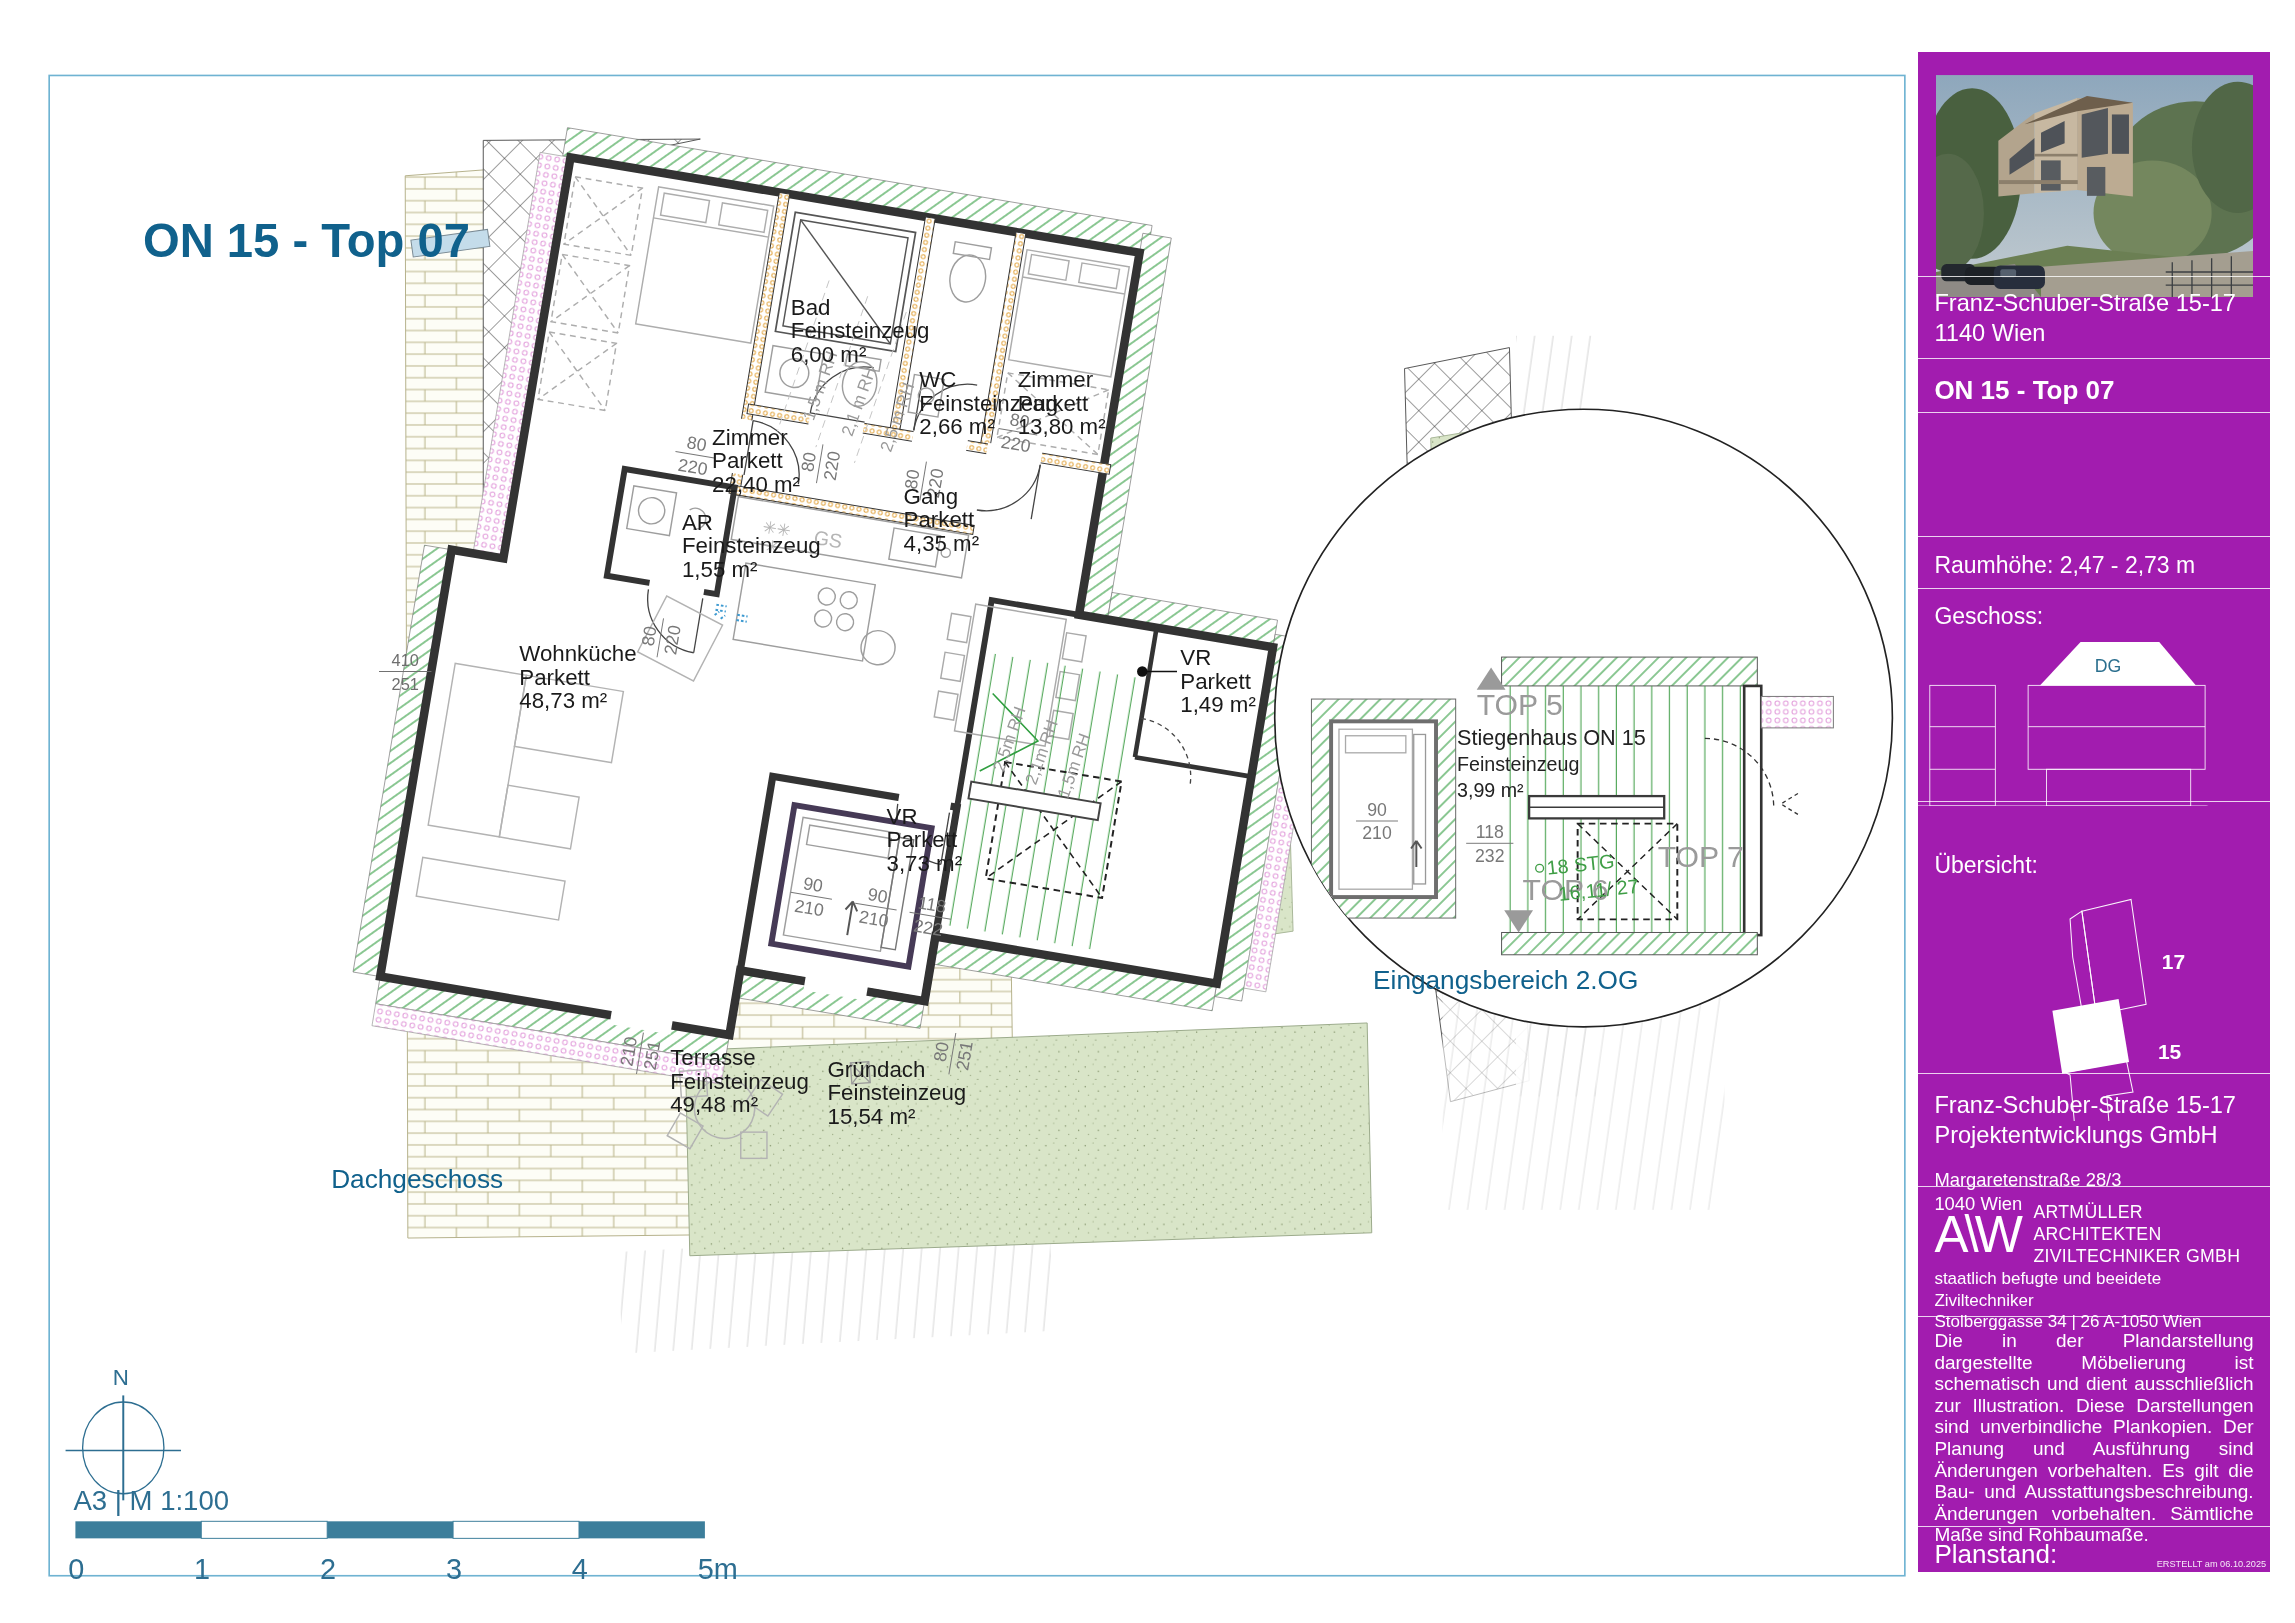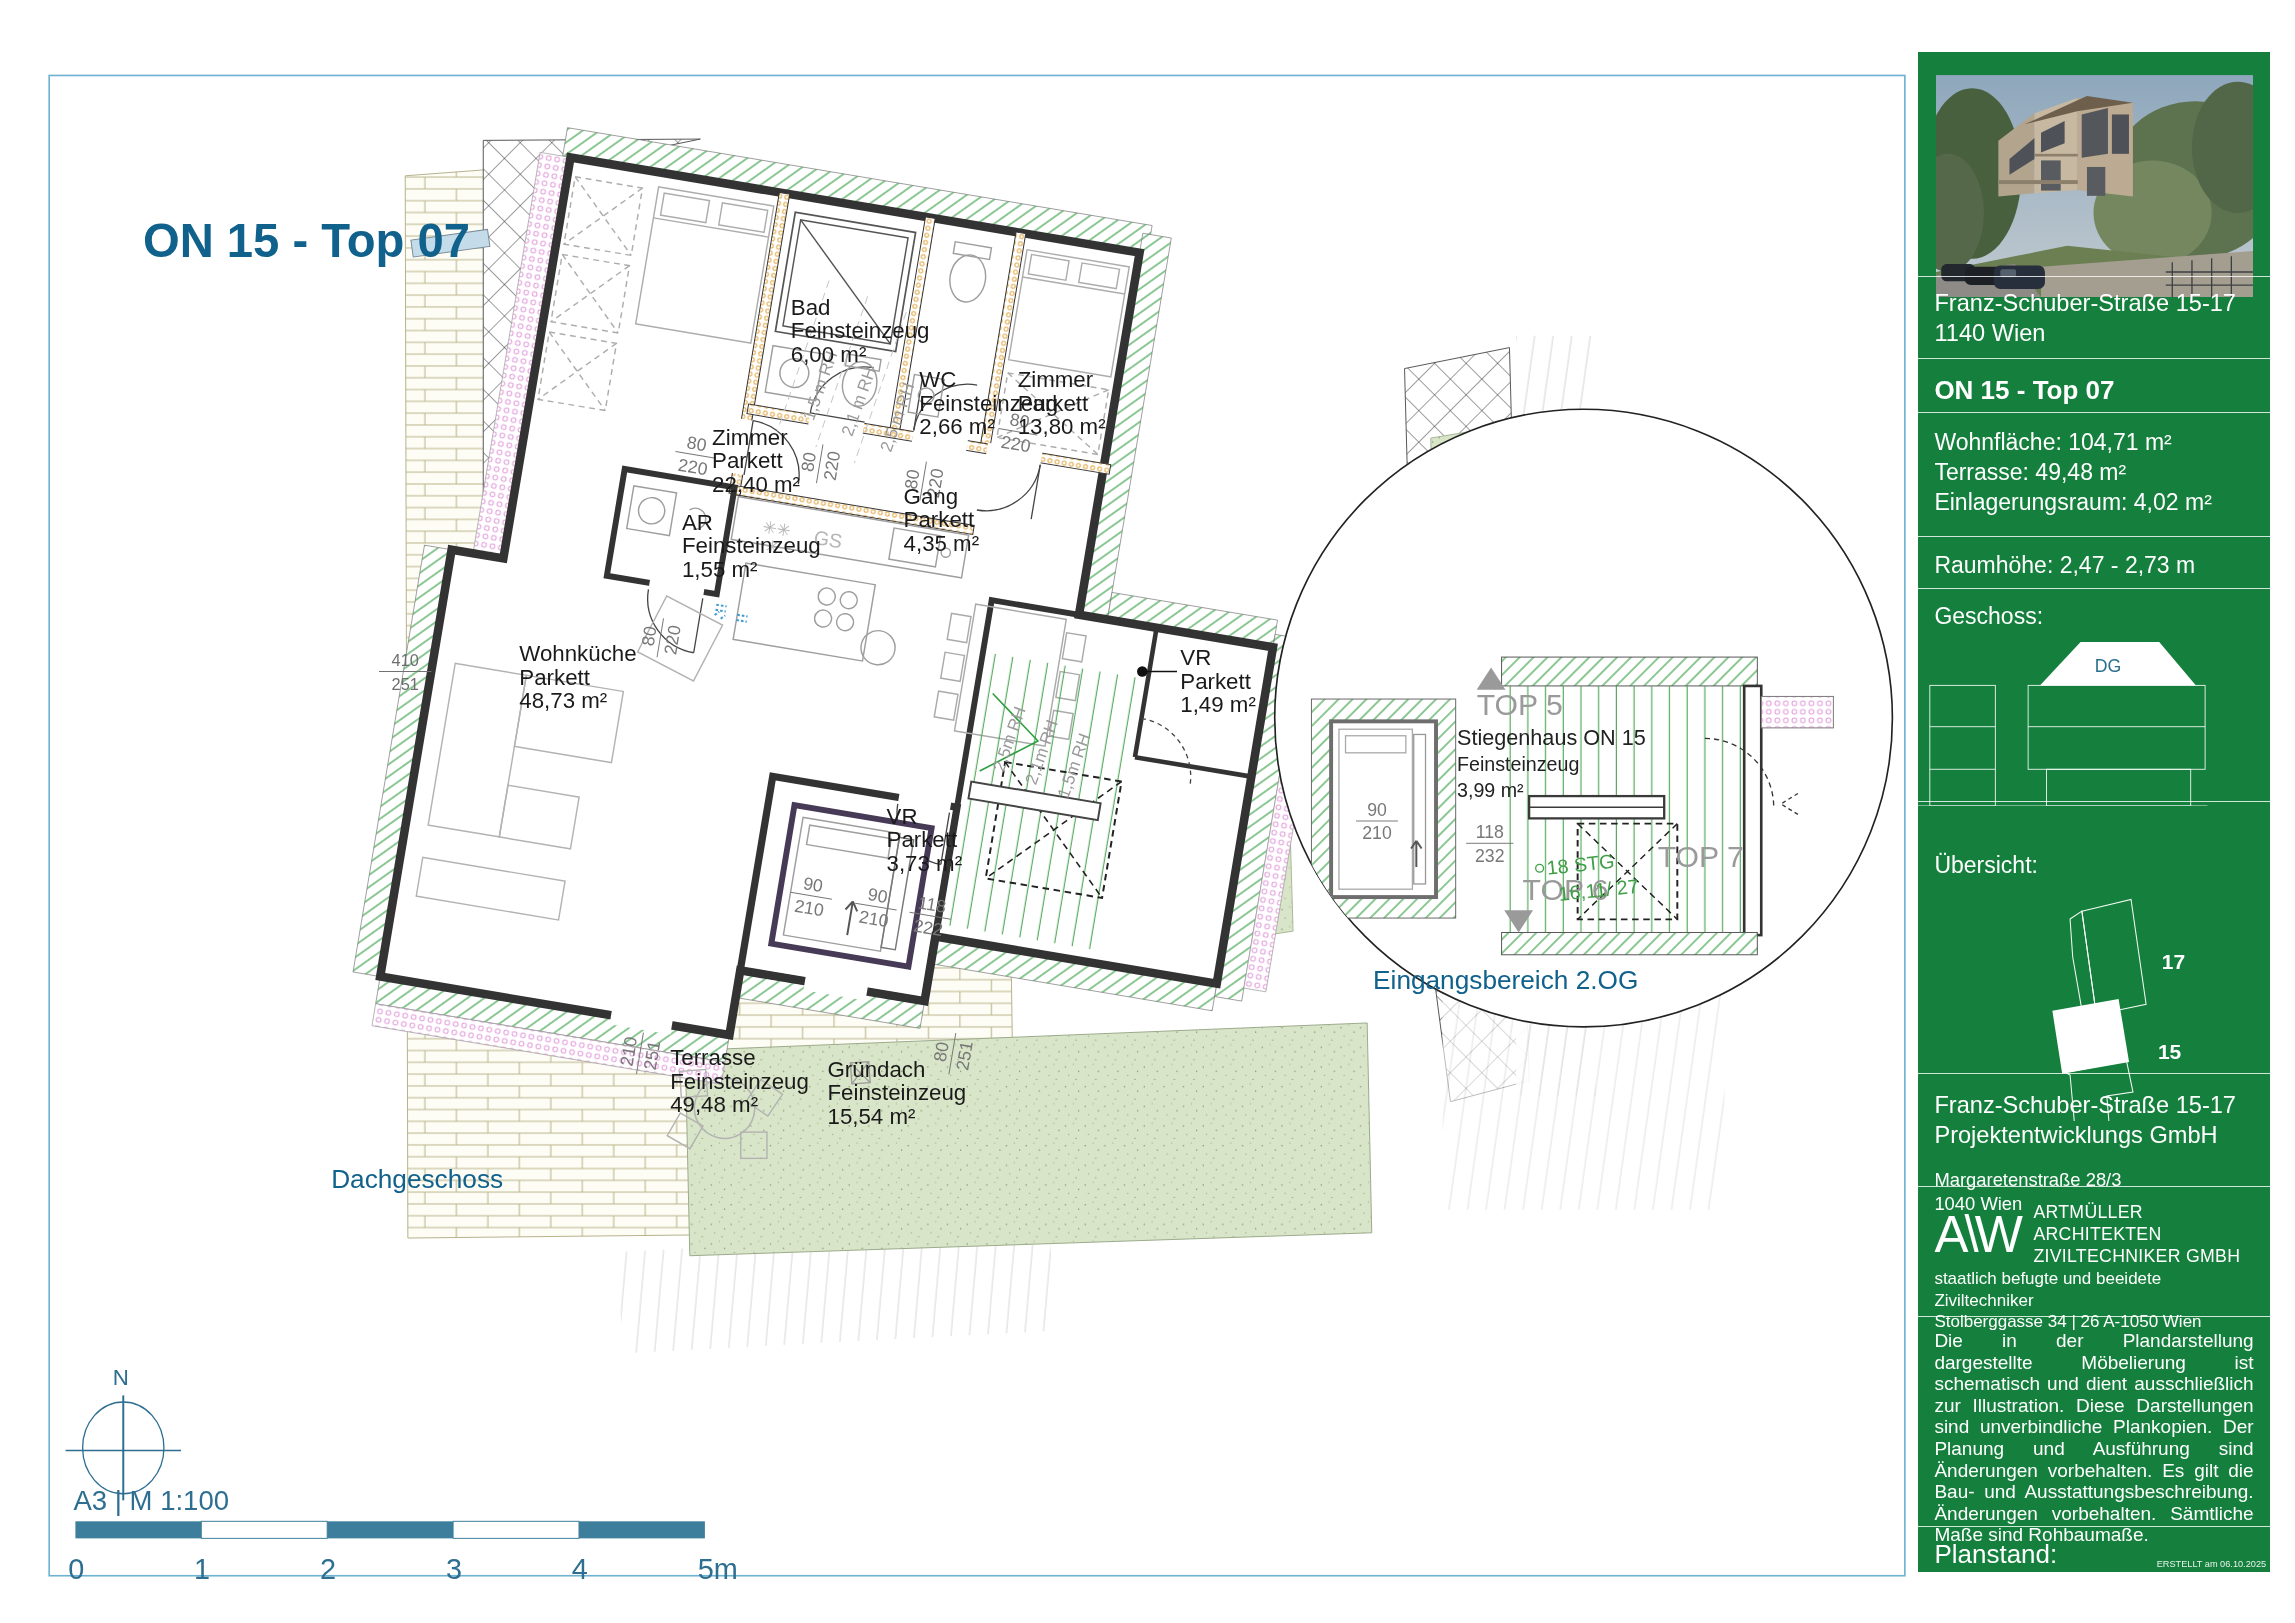--- a/index.html
+++ b/index.html
@@ -1,19 +1,19 @@
 <!DOCTYPE html>
 <html style="font-size:10.5px"><head>
 <meta charset="utf-8">
 <style>
   html,body{margin:0;padding:0;background:#e8e8e8;}
   .sheet{position:relative;width:2295px;height:1623px;background:#ffffff;font-family:"Liberation Sans",sans-serif;overflow:hidden;}
   svg{position:absolute;left:0;top:0;}
   svg text{font-family:"Liberation Sans",sans-serif;}
-  .sidebar{position:absolute;left:1918px;top:52px;width:352px;height:1520px;background:#15803d;color:#fff;}
+  .sidebar{position:absolute;left:1918px;top:52px;width:352px;height:1520px;background:#a21caf;color:#fff;}
   .sidebar .abs{position:absolute;left:16.4px;right:16.4px;}
   .hr{position:absolute;left:0;right:0;height:0.7px;background:rgba(255,255,255,.8);}
   .photo{position:absolute;left:17.7px;top:23px;width:317px;height:222px;overflow:hidden;}
   .addr{font-size:23.6px;line-height:29.5px;}
   .unit-title{font-size:26px;font-weight:bold;}
   .areas{font-size:23px;line-height:30px;}
   .line1{font-size:23px;}
   .small2{font-size:18.4px;line-height:23.6px;}
   .dev1{font-size:23.6px;line-height:30px;}
   .logo{font-size:51px;font-weight:normal;letter-spacing:-3.9px;}
@@ -527,25 +527,20 @@
   <div class="hr" style="top:224px"></div>
   <div class="abs addr" style="top:237px">
     <div>Franz-Schuber-Straße 15-17</div>
     <div>1140 Wien</div>
   </div>
 
   <div class="hr" style="top:306px"></div>
   <div class="abs unit-title" style="top:323px">ON 15 - Top 07</div>
 
   <div class="hr" style="top:360px"></div>
-  <div class="abs areas" style="top:375px">
-    <div>Wohnfläche: 104,71 m²</div>
-    <div>Terrasse: 49,48  m²</div>
-    <div>Einlagerungsraum: 4,02 m²</div>
-  </div>
 
   <div class="hr" style="top:484px"></div>
   <div class="abs line1" style="top:500px">Raumhöhe:  2,47 - 2,73 m</div>
 
   <div class="hr" style="top:536px"></div>
   <div class="abs line1" style="top:551px">Geschoss:</div>
   <svg class="abs" style="top:577px;left:0;right:auto" width="352" height="177" viewBox="0 0 537 270">
     <g stroke="rgba(255,255,255,.9)" stroke-width="1.4" fill="none">
       <rect x="18" y="86" width="100" height="184"></rect>
       <line x1="18" y1="149" x2="118" y2="149"></line>

